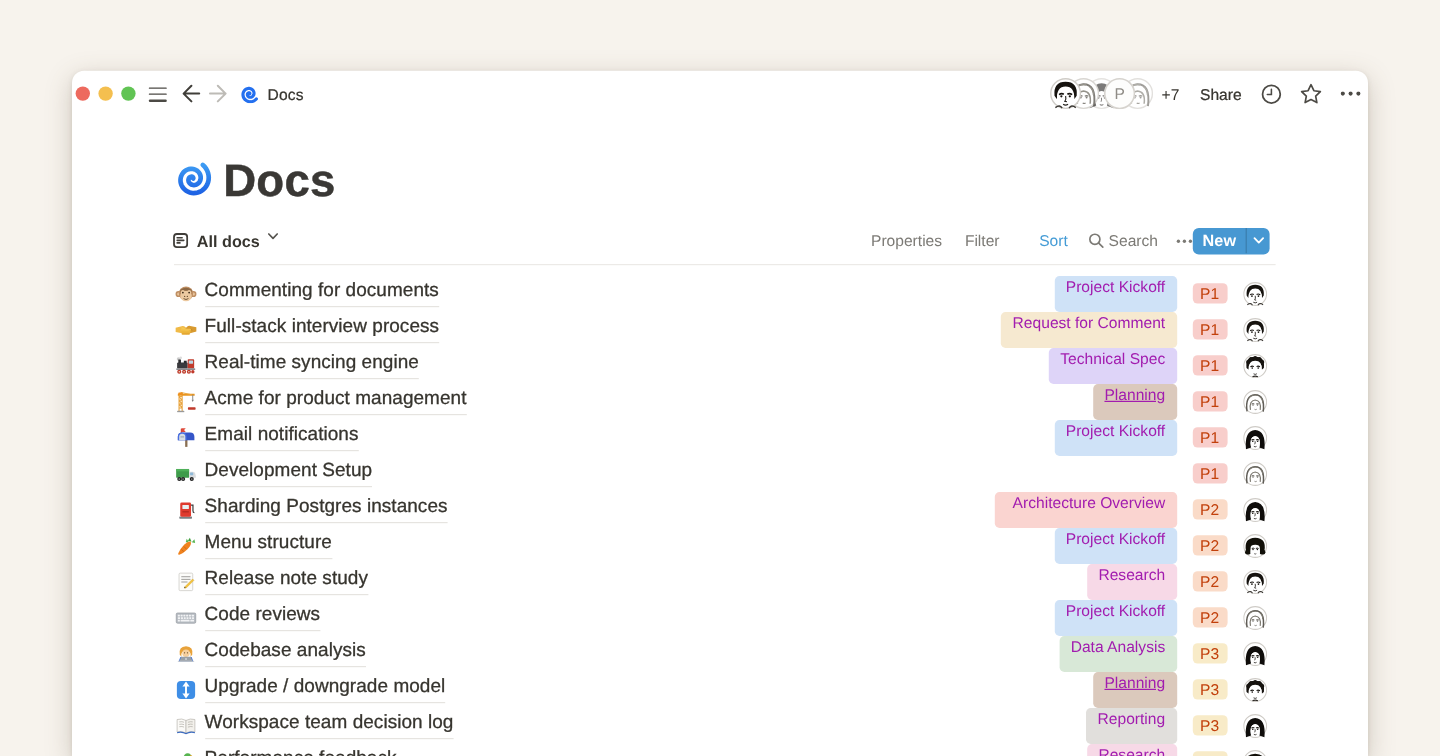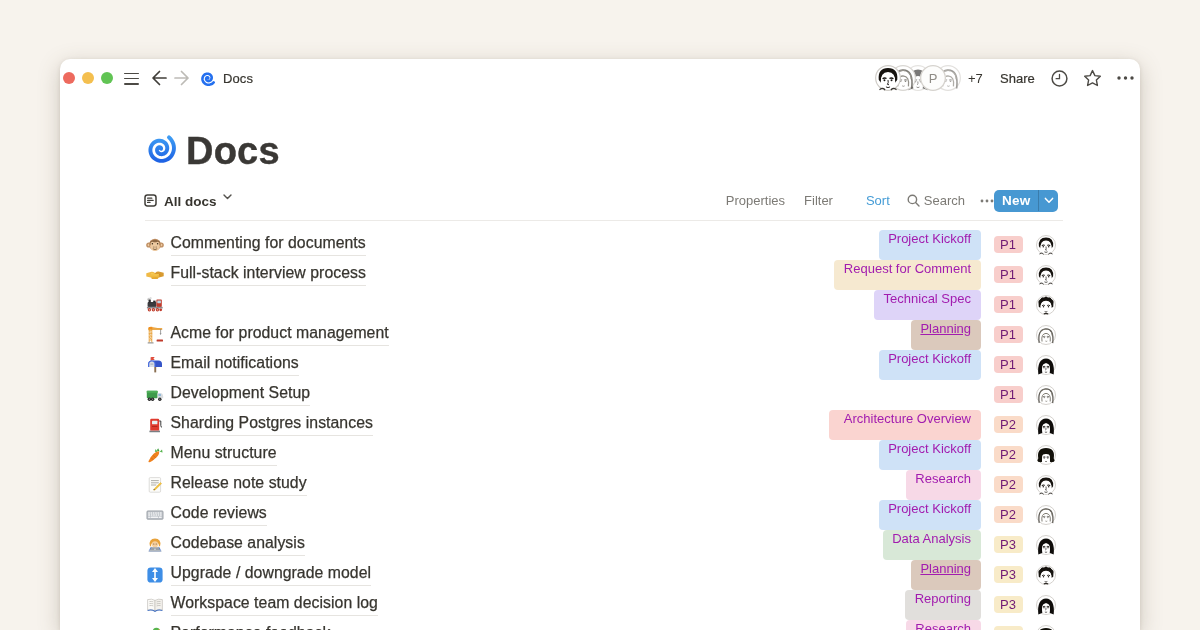--- a/index.html
+++ b/index.html
@@ -34,21 +34,21 @@
 .sp { flex:1; }
 .tag { height:30px; line-height:17.5px; border-radius:4px; padding:0 9.5px; font-size:13px; color:#a21caf; }
 .tag.blue { background:#cfe2f7; }
 .tag.yellow { background:#f6e9d0; }
 .tag.purple { background:#ded4f8; }
 .tag.brown { background:#dbc9bc;text-decoration:underline; }
 .tag.red { background:#fad4d0;padding-left:15px; }
 .tag.pink { background:#f7d9e7; }
 .tag.green { background:#d8e8d7; }
 .tag.gray { background:#e1dfdc; }
-.pp { width:29px; height:17px; line-height:17.5px; text-align:center; border-radius:4px; font-size:13px; color:#701a75; margin-left:13px; }
+.pp { width:29px; height:17px; line-height:17.5px; text-align:center; border-radius:4px; font-size:13px; color:#c2410c; margin-left:13px; }
 .pp.p1 { background:#f8cecb; }
 .pp.p2 { background:#fadbc8; }
 .pp.p3 { background:#f8ebc8; }
 .av { margin-left:13.5px; display:block; }
 .row .tag { margin-left:0; }
 </style></head>
 <body>
 <svg width="0" height="0" style="position:absolute">
     <defs>
 <g id="fA">
@@ -281,20 +281,21 @@
             <rect x="0.9" y="10.8" width="15.8" height="1.6" rx=".5" fill="#8c8c90"></rect>
             <circle cx="3.4" cy="13.8" r="1.7" fill="#c03a2b"></circle>
             <circle cx="7.4" cy="13.8" r="1.7" fill="#c03a2b"></circle>
             <circle cx="11.4" cy="13.8" r="1.7" fill="#c03a2b"></circle>
             <circle cx="14.7" cy="13.8" r="1.4" fill="#c03a2b"></circle>
             <circle cx="3.4" cy="13.8" r=".6" fill="#e8e0d0"></circle>
             <circle cx="7.4" cy="13.8" r=".6" fill="#e8e0d0"></circle>
             <circle cx="11.4" cy="13.8" r=".6" fill="#e8e0d0"></circle>
           </svg>
         </span>
+        <span class="title">Real-time syncing engine</span>
         <span class="sp"></span>
         <span class="tag purple">Technical Spec</span>
         <span class="pp p1">P1</span>
         <svg class="av" width="20" height="20" viewBox="0 0 20 20">
           <use href="#fD"></use>
         </svg>
       </div>
 <div class="row">
         <span class="emo">
           <svg width="18" height="18" viewBox="0 0 18 18">

